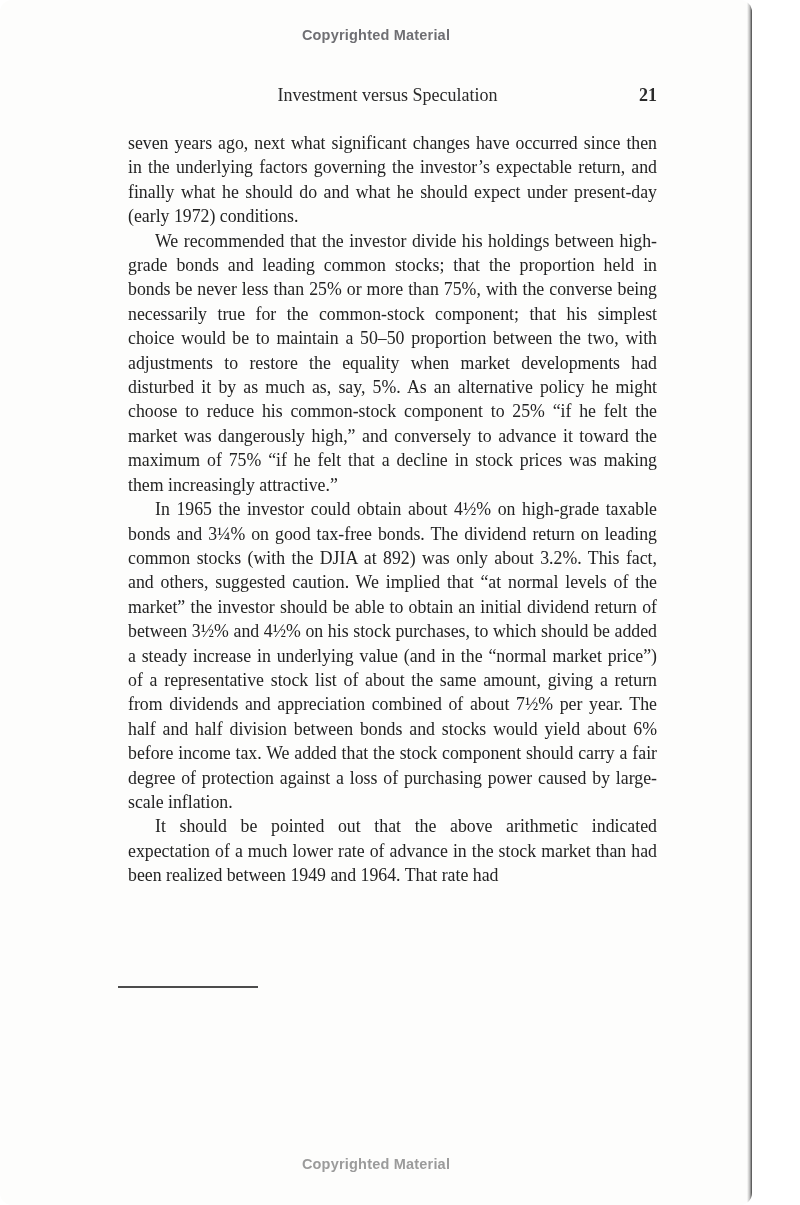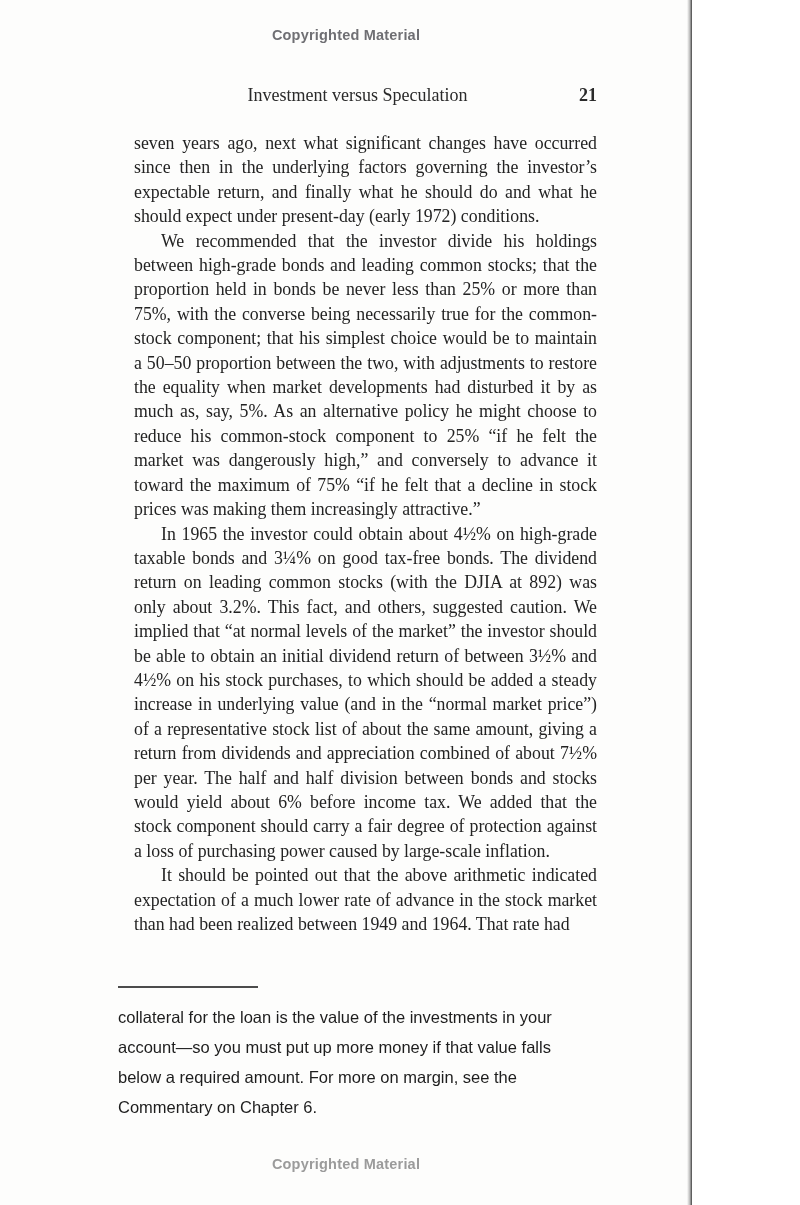--- a/index.html
+++ b/index.html
@@ -2,26 +2,27 @@
 <html><head>
 <meta charset="utf-8">
 <style>
   html, body {
     margin: 0;
     padding: 0;
     background: #ffffff;
   }
   .page {
     position: relative;
-    width: 692px;
+    width: 752px;
     height: 1205px;
     background: #fdfdfc;
     overflow: hidden;
     font-family: "Liberation Serif", serif;
     color: #242424;
+    border-radius: 12px;
   }
   .watermark {
     position: absolute;
     left: 0;
     right: 0;
     text-align: center;
     font-family: "Liberation Sans", sans-serif;
     font-weight: bold;
     font-size: 14.5px;
     letter-spacing: 0.2px;
@@ -49,21 +50,21 @@
   .page-number {
     position: absolute;
     right: 0;
     top: 0;
     font-style: normal;
     font-weight: bold;
   }
   .content {
     position: absolute;
     top: 131px;
-    left: 134px;
+    left: 128px;
     right: 95px;
     font-size: 17.8px;
     line-height: 24.4px;
     text-align: justify;
     color: #232323;
   }
   .content p {
     margin: 0;
   }
   .content p.indent {
@@ -124,20 +125,19 @@
 
     <p class="indent">We recommended that the investor divide his holdings between high-grade bonds and leading common stocks; that the proportion held in bonds be never less than 25% or more than 75%, with the converse being necessarily true for the common-stock component; that his simplest choice would be to maintain a 50–50 proportion between the two, with adjustments to restore the equality when market developments had disturbed it by as much as, say, 5%. As an alternative policy he might choose to reduce his common-stock component to 25% “if he felt the market was dangerously high,” and conversely to advance it toward the maximum of 75% “if he felt that a decline in stock prices was making them increasingly attractive.”</p>
 
     <p class="indent">In 1965 the investor could obtain about 4½% on high-grade taxable bonds and 3¼% on good tax-free bonds. The dividend return on leading common stocks (with the DJIA at 892) was only about 3.2%. This fact, and others, suggested caution. We implied that “at normal levels of the market” the investor should be able to obtain an initial dividend return of between 3½% and 4½% on his stock purchases, to which should be added a steady increase in underlying value (and in the “normal market price”) of a representative stock list of about the same amount, giving a return from dividends and appreciation combined of about 7½% per year. The half and half division between bonds and stocks would yield about 6% before income tax. We added that the stock component should carry a fair degree of protection against a loss of purchasing power caused by large-scale inflation.</p>
 
     <p class="indent">It should be pointed out that the above arithmetic indicated expectation of a much lower rate of advance in the stock market than had been realized between 1949 and 1964. That rate had</p>
   </div>
 
   <div class="footnote-block">
     <div class="footnote-rule"></div>
-    <p class="footnote-text">collateral for the loan is the value of the investments in your account—so you must put up more money if that value falls below a required amount. For more on margin, see the Commentary on Chapter 6.</p>
   </div>
 
   <div class="watermark watermark-bottom">Copyrighted Material</div>
 
   <div class="scan-edge"></div>
 
 </div>
 
 </body></html>

